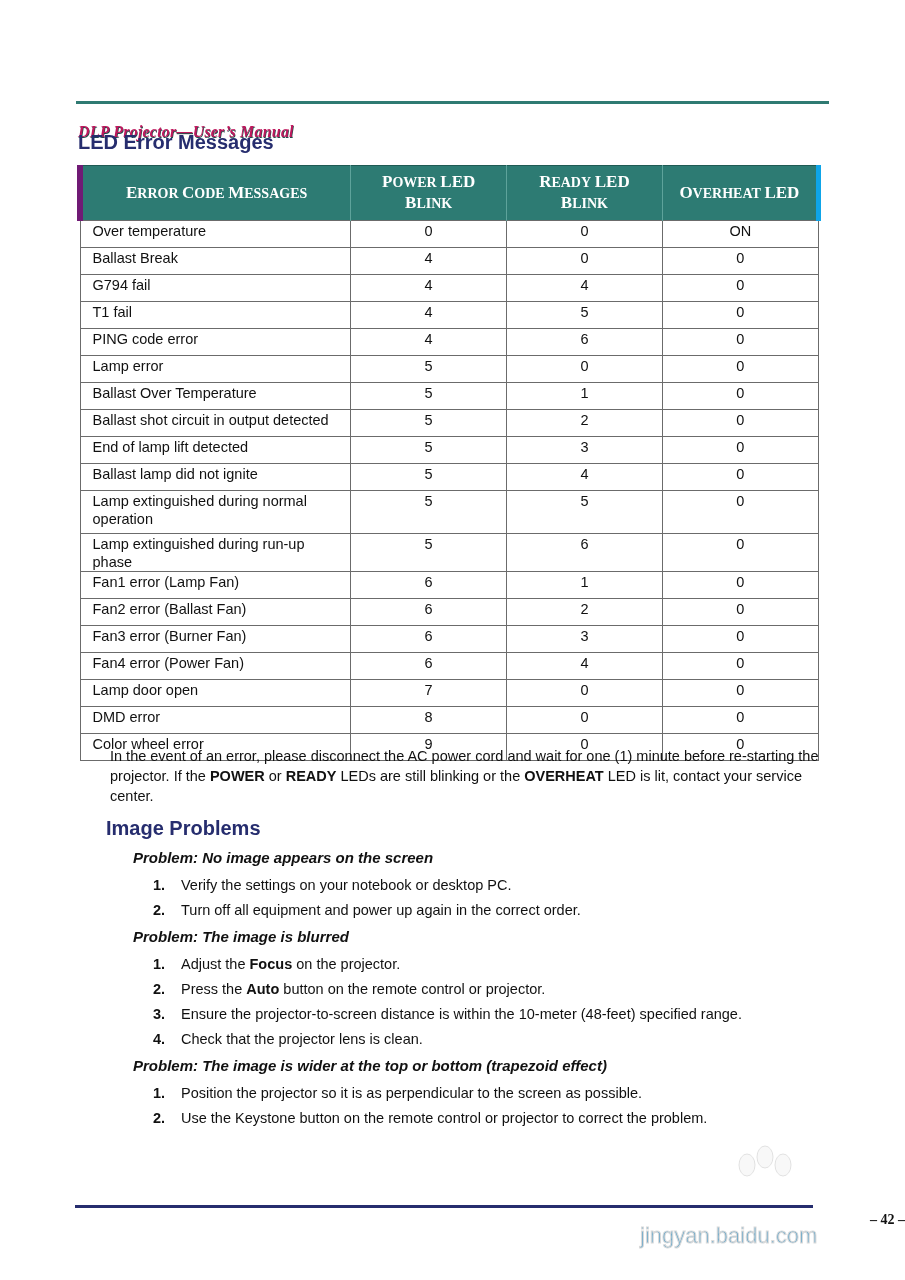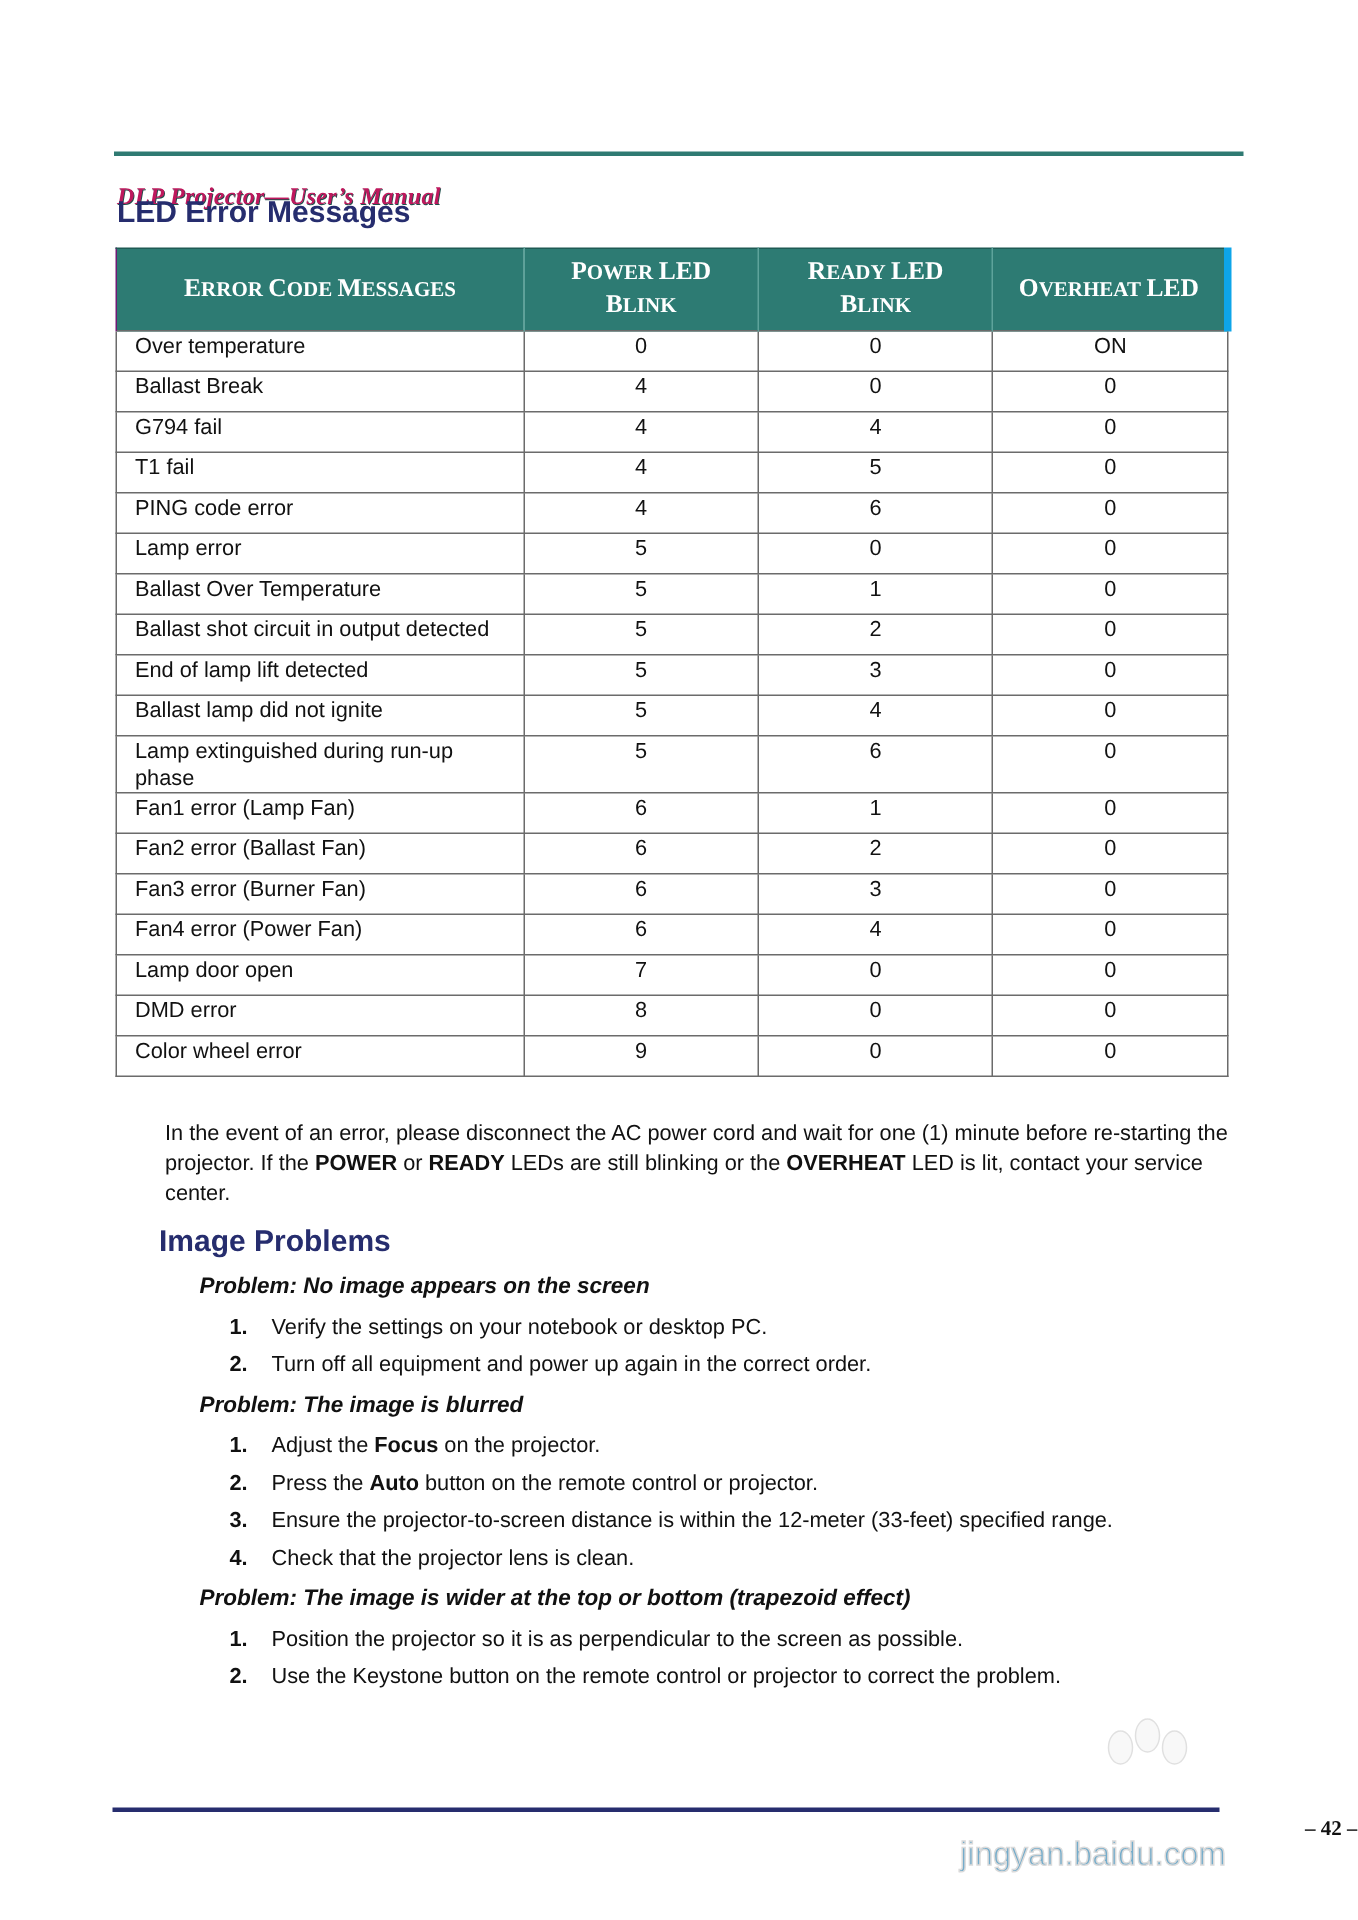--- a/index.html
+++ b/index.html
@@ -12,21 +12,21 @@
   .header-rule { position: absolute; left: 76px; top: 101px; width: 753px; height: 3px; background: #2f7a72; }
   .section-title { position: absolute; font-weight: bold; font-size: 20px; color: #262d6e; }
   #sec1 { left: 78px; top: 131px; }
   #sec2 { left: 78px; top: 817px; margin-left: 28px; }
   table.err { position: absolute; left: 77px; top: 165px; width: 744px;
     border-collapse: collapse; font-size: 14.5px; }
   table.err th { background: #2d7b73; color: #fff; font-family: "Liberation Serif", serif;
     font-weight: bold; height: 54px; padding: 0 6px; text-align: center;
     border-right: 1px solid #5ea39b; border-top: 1px solid #1f5a54; line-height: 20px; }
   table.err th:last-child { border-right: 5px solid #0ea5e9; }
-  table.err th:first-child { border-left: 1px solid #701a75; }
+  table.err th:first-child { border-left: 6px solid #701a75; }
   .sc-big { font-size: 17px; }
   .sc-small { font-size: 14px; }
   table.err td { border: 1px solid #6b6b6b; height: 24px; padding: 0 12px; vertical-align: top;
     padding-top: 2px; line-height: 17.5px; }
   table.err td.num { text-align: center; }
   table.err tr.tall td { height: 40px; }
   .note { position: absolute; left: 110px; top: 746px; width: 715px; font-size: 14.5px; line-height: 20px; }
   .problem { position: absolute; left: 133px; font-weight: bold; font-style: italic; font-size: 15px; }
   .step { position: absolute; left: 153px; font-size: 14.5px; }
   .step .n { font-weight: bold; display: inline-block; width: 28px; }
@@ -118,20 +118,26 @@
         <td class="num">5</td>
         <td class="num">3</td>
         <td class="num">0</td>
       </tr>
       <tr>
         <td>Ballast lamp did not ignite</td>
         <td class="num">5</td>
         <td class="num">4</td>
         <td class="num">0</td>
       </tr>
+      <tr class="tall">
+        <td>Lamp extinguished during normal operation</td>
+        <td class="num">5</td>
+        <td class="num">5</td>
+        <td class="num">0</td>
+      </tr>
       <tr>
         <td>Lamp extinguished during run-up phase</td>
         <td class="num">5</td>
         <td class="num">6</td>
         <td class="num">0</td>
       </tr>
       <tr>
         <td>Fan1 error (Lamp Fan)</td>
         <td class="num">6</td>
         <td class="num">1</td>
@@ -180,21 +186,21 @@
 
 <div class="section-title" id="sec2">Image Problems</div>
 
 <div class="problem" style="top:849px">Problem: No image appears on the screen</div>
 <div class="step" style="top:877px"><span class="n">1.</span><span>Verify the settings on your notebook or desktop PC.</span></div>
 <div class="step" style="top:902px"><span class="n">2.</span><span>Turn off all equipment and power up again in the correct order.</span></div>
 
 <div class="problem" style="top:928px">Problem: The image is blurred</div>
 <div class="step" style="top:956px"><span class="n">1.</span><span>Adjust the </span><b>Focus</b><span> on the projector.</span></div>
 <div class="step" style="top:981px"><span class="n">2.</span><span>Press the </span><b>Auto</b><span> button on the remote control or projector.</span></div>
-<div class="step" style="top:1006px"><span class="n">3.</span><span>Ensure the projector-to-screen distance is within the 12-meter (33-feet) specified range.</span></div>
+<div class="step" style="top:1006px"><span class="n">3.</span><span>Ensure the projector-to-screen distance is within the 10-meter (48-feet) specified range.</span></div>
 <div class="step" style="top:1031px"><span class="n">4.</span><span>Check that the projector lens is clean.</span></div>
 
 <div class="problem" style="top:1057px">Problem: The image is wider at the top or bottom (trapezoid effect)</div>
 <div class="step" style="top:1085px"><span class="n">1.</span><span>Position the projector so it is as perpendicular to the screen as possible.</span></div>
 <div class="step" style="top:1110px"><span class="n">2.</span><span>Use the Keystone button on the remote control or projector to correct the problem.</span></div>
 
 <div class="footer-rule"></div>
 <div class="page-num">– 42 –</div>
 
 <div class="watermark">

